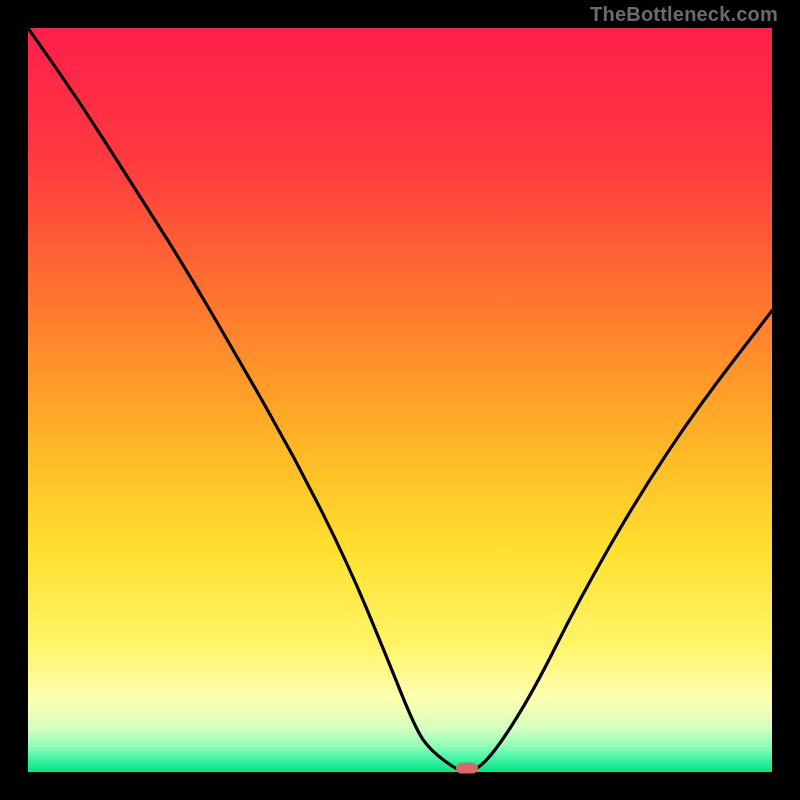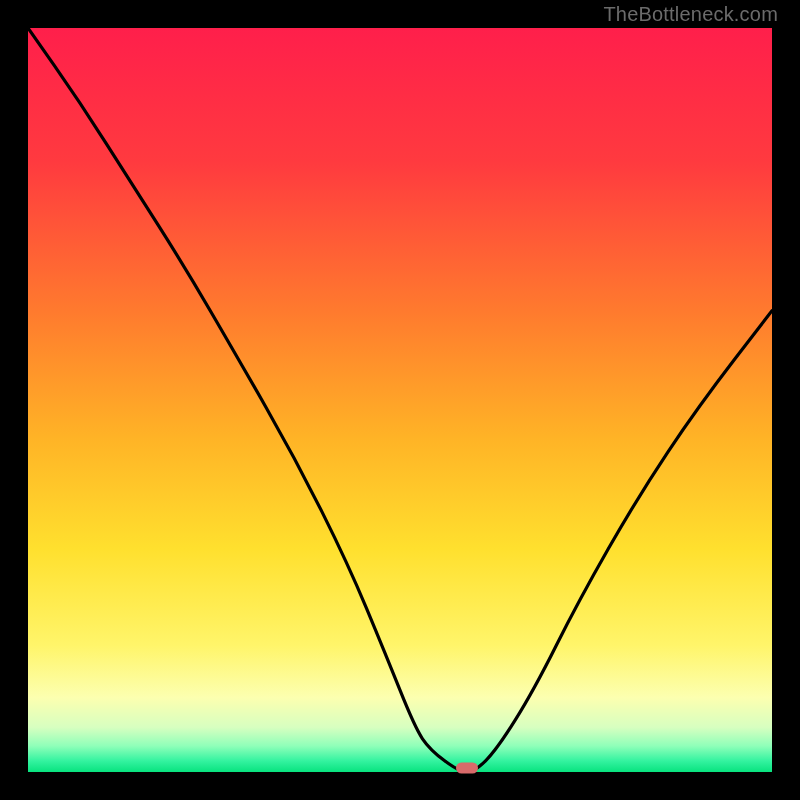--- a/index.html
+++ b/index.html
@@ -40,21 +40,21 @@
     border-radius: 6px;
     transform: translate(-50%, -50%);
     background: #d86a6a;
     box-shadow: 0 0 0 0 rgba(0,0,0,0);
   }
   .watermark {
     position: absolute;
     top: 3px;
     right: 22px;
     font-size: 20px;
-    font-weight: 400;
+    font-weight: 700;
     color: #6b6b6b;
     letter-spacing: 0.2px;
     user-select: none;
   }
 </style>
 </head>
 <body>
 
 <div class="watermark">TheBottleneck.com</div>
 

